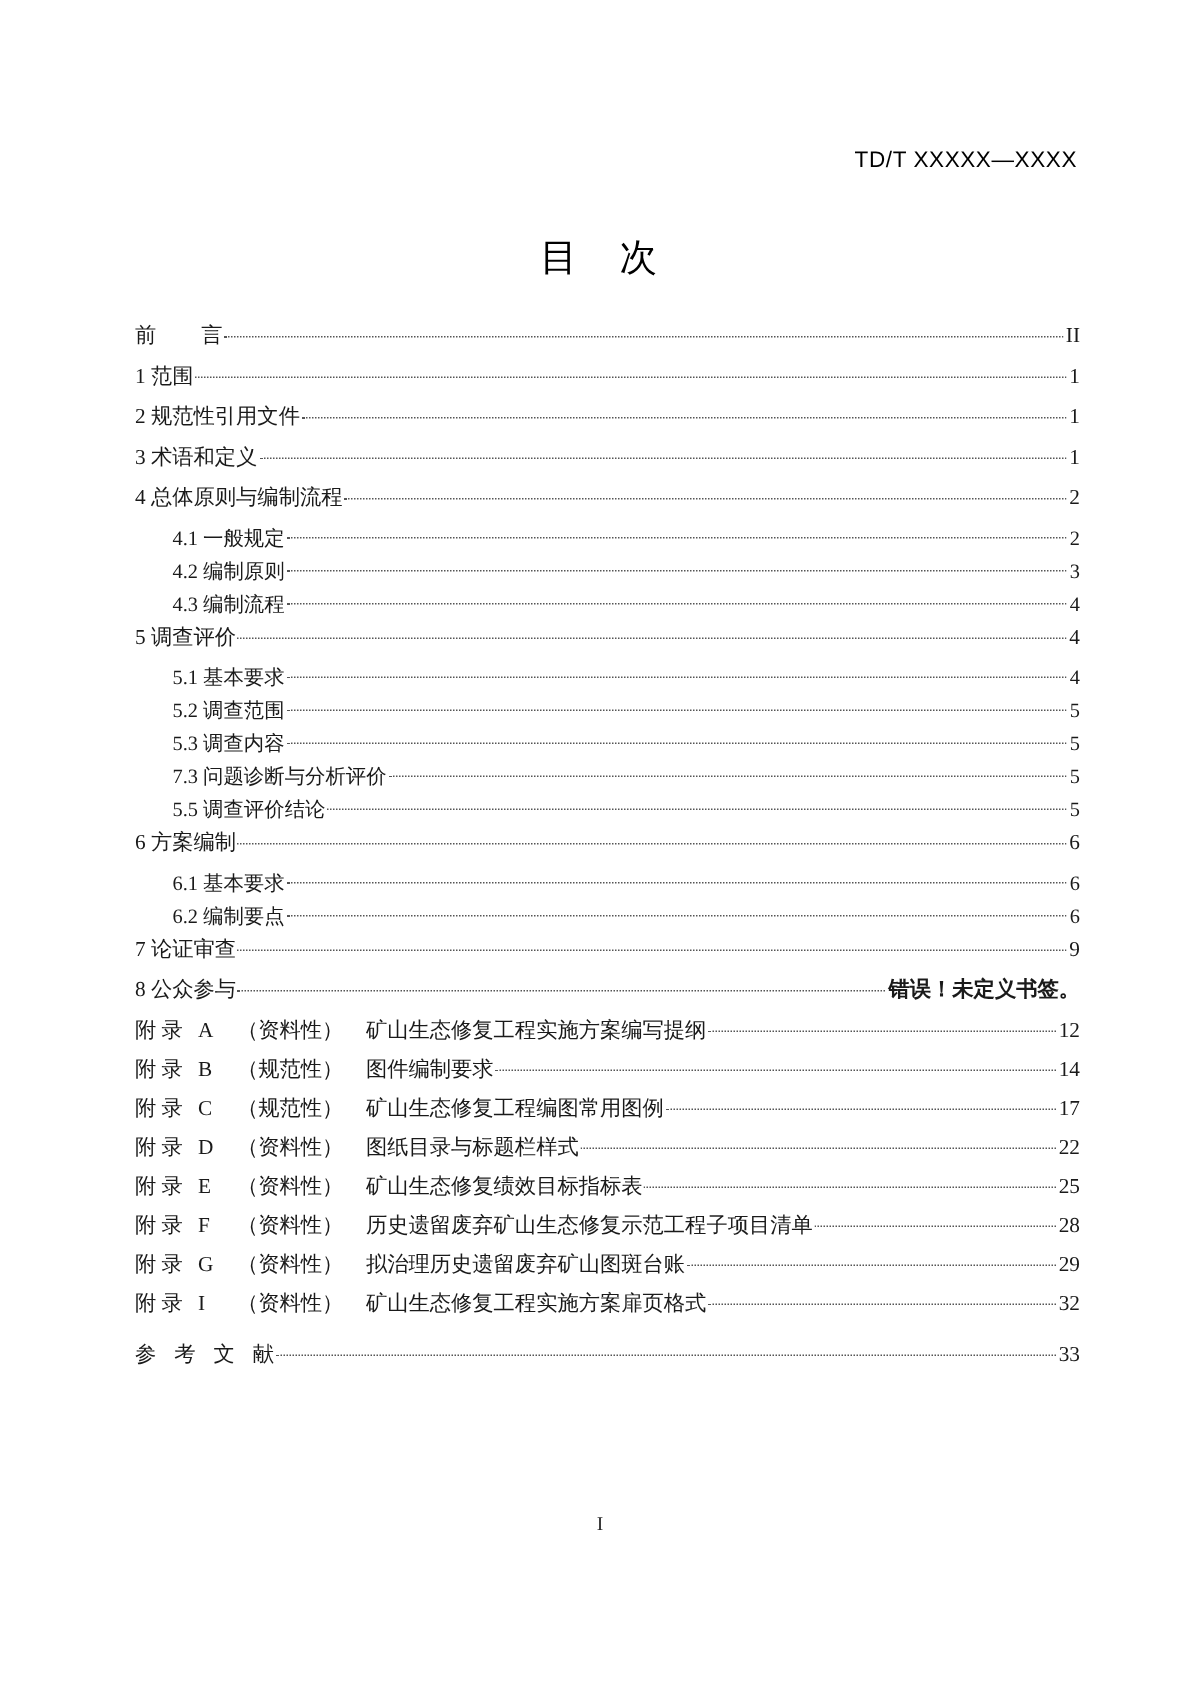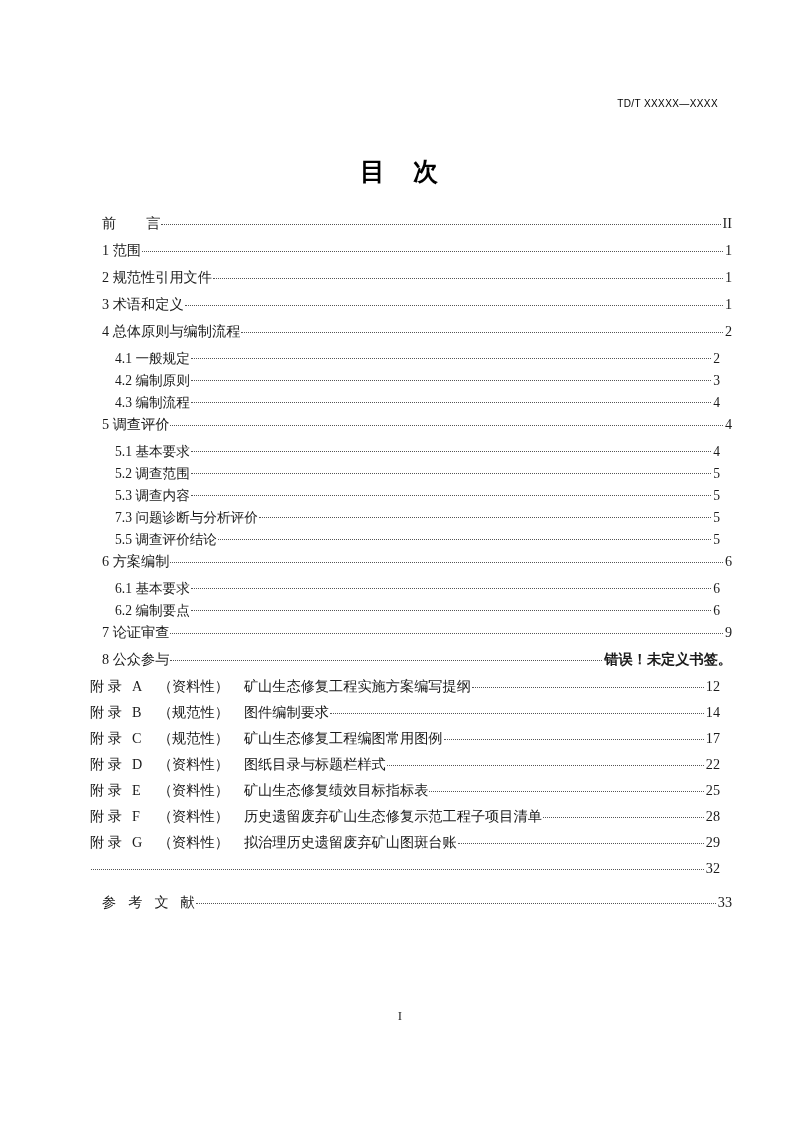--- a/index.html
+++ b/index.html
@@ -18,36 +18,36 @@
     background: #ffffff;
     overflow: hidden;
     box-sizing: border-box;
   }
 
   
   .doc-header {
     position: absolute;
     top: 98px;
     right: 82px;
-    font-size: 10px;
+    font-size: 15px;
     letter-spacing: 0.4px;
     font-family: "Liberation Sans", sans-serif;
     color: #000;
     white-space: nowrap;
   }
 
   
   .toc-title {
     position: absolute;
     top: 155px;
     left: 0;
     width: 800px;
     text-align: center;
     font-size: 25px;
-    font-weight: bold;
+    font-weight: normal;
     color: #000;
     letter-spacing: 2px;
   }
   .toc-title .gap { display: inline-block; width: 26px; }
 
   
   .toc {
     position: absolute;
     top: 214px;
     left: 90px;
@@ -83,21 +83,21 @@
   }
 
   .entry .pageno {
     flex: 0 0 auto;
     text-align: right;
     font-size: 14.2px;
     padding-left: 1px;
   }
 
   
-  .lvl1 { height: 27px; margin-left: 12px; }
+  .lvl1 { height: 27px; }
   .lvl1 .label { padding-left: 0; }
 
   
   .lvl2 { height: 22px; font-size: 13.6px; }
   .lvl2 .label { padding-left: 25px; }
   .lvl2 .pageno { font-size: 13.6px; }
 
   
   .appx { height: 26px; justify-content: flex-end; }
   .appx .label { padding-left: 0; }
@@ -293,20 +293,21 @@
     </div>
 
     <div class="entry appx">
       <span class="label"><span class="appx-prefix sp1">附  录</span><span class="appx-letter">G</span><span class="appx-kind">（资料性）</span><span class="appx-name">拟治理历史遗留废弃矿山图斑台账</span></span>
       <span class="leader"></span>
       <span class="pageno">29</span>
     </div>
 
 
     <div class="entry appx">
+      <span class="label"><span class="appx-prefix sp1">附  录</span><span class="appx-letter">I</span><span class="appx-kind">（资料性）</span><span class="appx-name">矿山生态修复工程实施方案扉页格式</span></span>
       <span class="leader"></span>
       <span class="pageno">32</span>
     </div>
 
     <div class="entry lvl1" style="margin-top:8px;">
       <span class="label sp2"><span>参</span><span class="s" style="width:12px"></span><span>考</span><span class="s" style="width:12px"></span><span>文</span><span class="s" style="width:12px"></span><span>献</span></span>
       <span class="leader"></span>
       <span class="pageno">33</span>
     </div>
 

